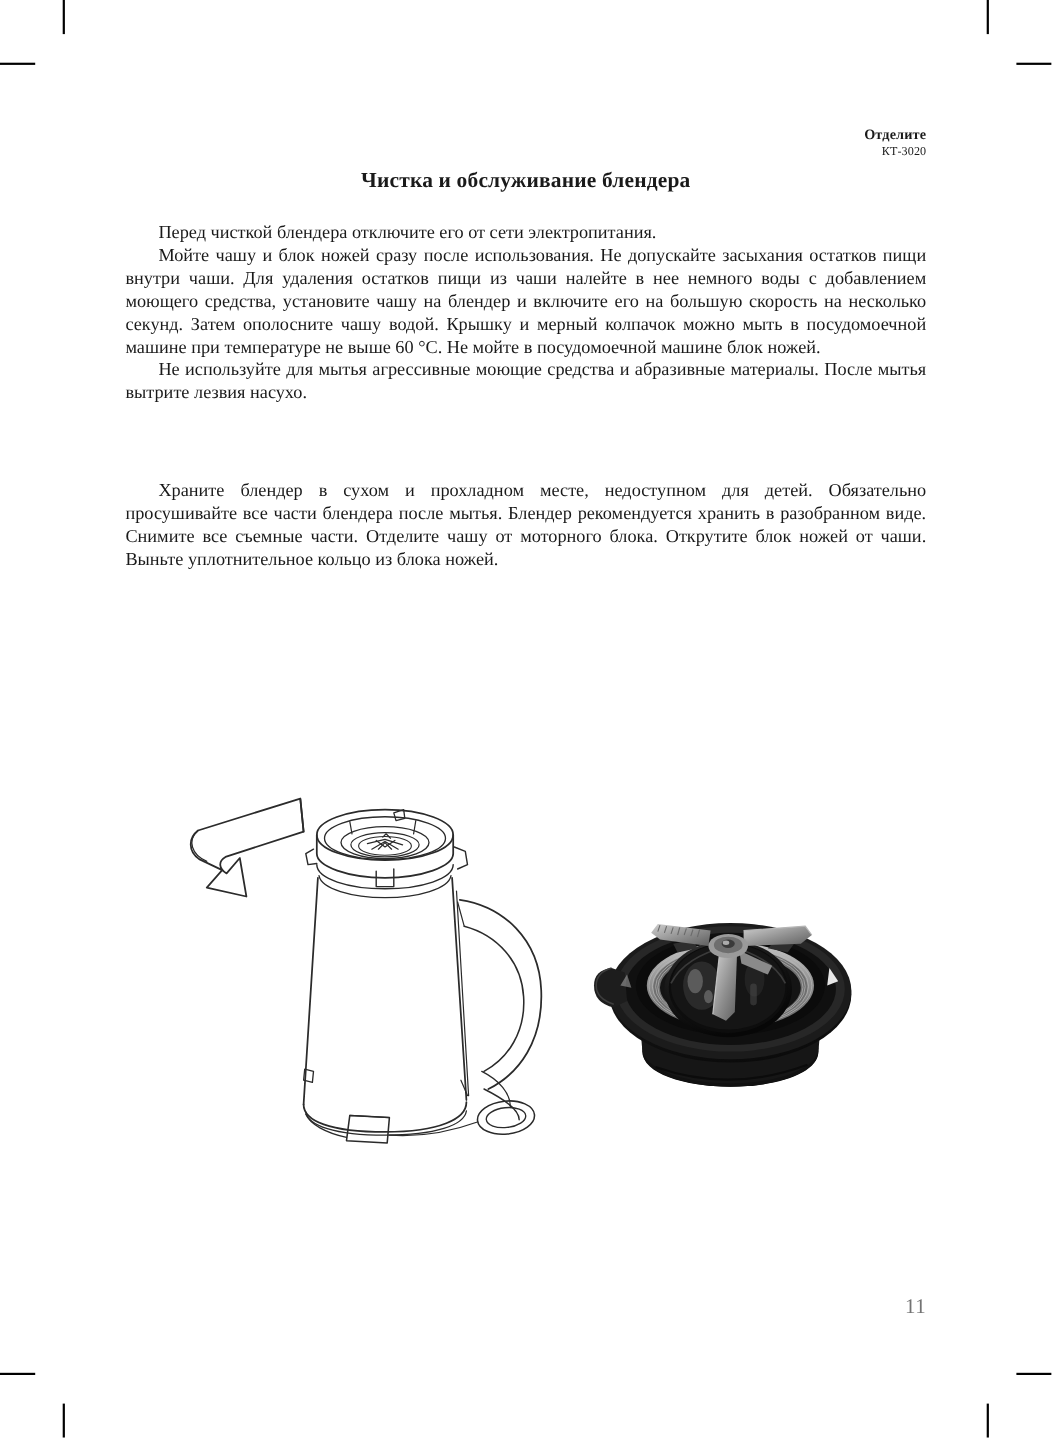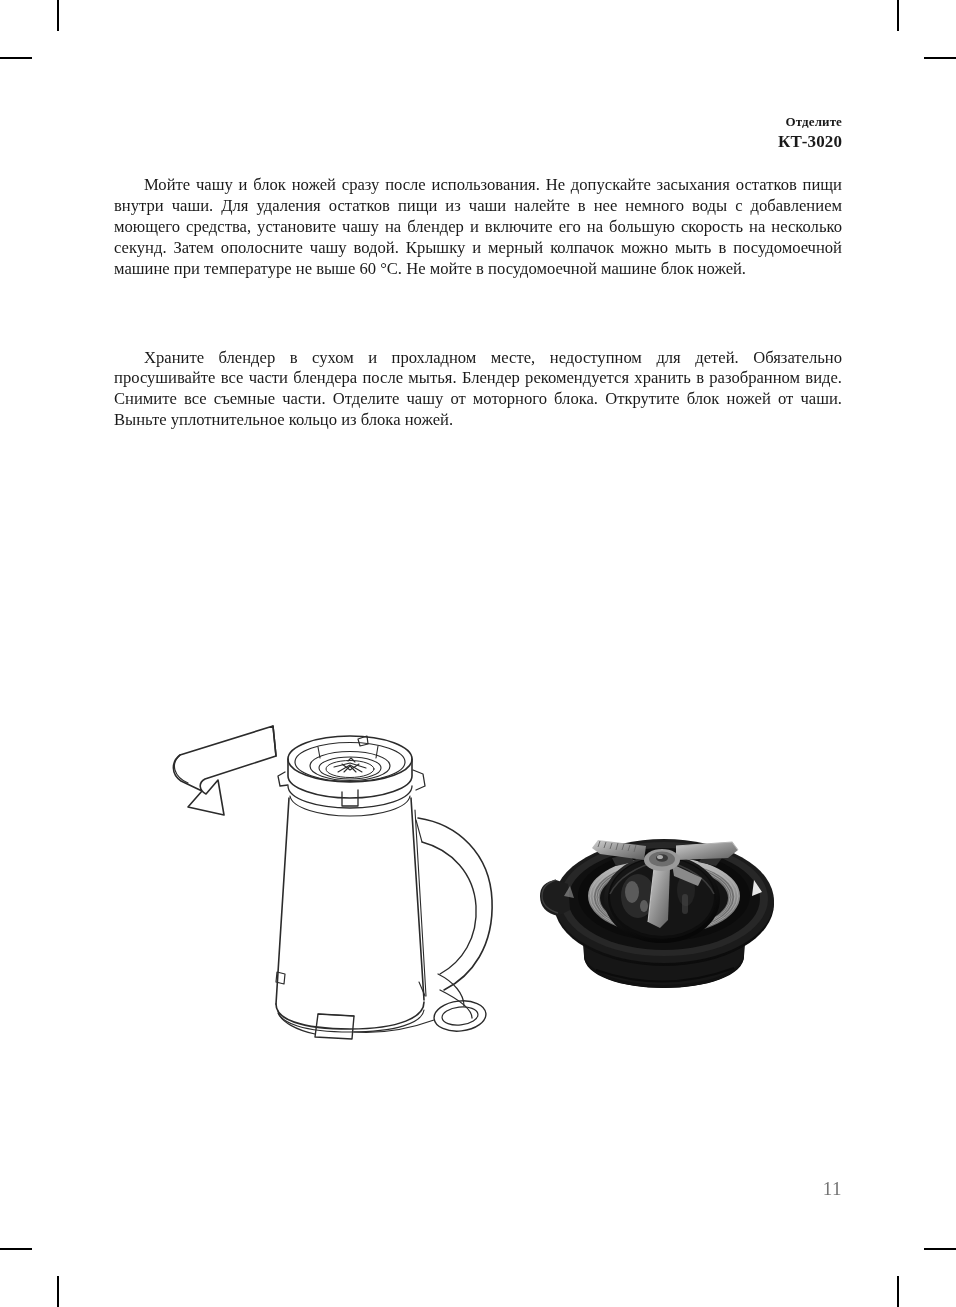--- a/index.html
+++ b/index.html
@@ -43,22 +43,22 @@
     text-align: right;
     line-height: 1.28;
   }
   .running-head .model-name {
     font-size: 13px;
     font-weight: bold;
     letter-spacing: 0.1px;
     display: block;
   }
   .running-head .model-code {
-    font-size: 17px;
-    font-weight: bold;
+    font-size: 11px;
+    font-weight: normal;
     display: block;
     letter-spacing: 0.1px;
   }
 
   
   .page-body {
     position: absolute;
     left: 114px;
     top: 150px;
     width: 728px;
@@ -137,23 +137,26 @@
 <div class="crop crop-h crop-br-h"></div>
 
 <div class="running-head">
   <span class="model-name">Отделите</span>
   <span class="model-code">КТ-3020</span>
 </div>
 
 <div class="page-body">
 
   <div>
+    <h2 class="section-title section-one-title">Чистка и обслуживание блендера</h2>
 
     <div class="para-block">
+      <p class="para">Перед чисткой блендера отключите его от сети электропитания.</p>
       <p class="para">Мойте чашу и блок ножей сразу после использования. Не допускайте засыхания остатков пищи внутри чаши. Для удаления остатков пищи из чаши налейте в нее немного воды с добавлением моющего средства, установите чашу на блендер и включите его на большую скорость на несколько секунд. Затем ополосните чашу водой. Крышку и мерный колпачок можно мыть в посудомоечной машине при температуре не выше 60 °C. Не мойте в посудомоечной машине блок ножей.</p>
+      <p class="para">Не используйте для мытья агрессивные моющие средства и абразивные материалы. После мытья вытрите лезвия насухо.</p>
     </div>
   </div>
 
   <div class="section-two">
 
     <div class="section-two-body">
       <p class="para">Храните блендер в сухом и прохладном месте, недоступном для детей. Обязательно просушивайте все части блендера после мытья. Блендер рекомендуется хранить в разобранном виде. Снимите все съемные части. Отделите чашу от моторного блока. Открутите блок ножей от чаши. Выньте уплотнительное кольцо из блока ножей.</p>
     </div>
   </div>
 

